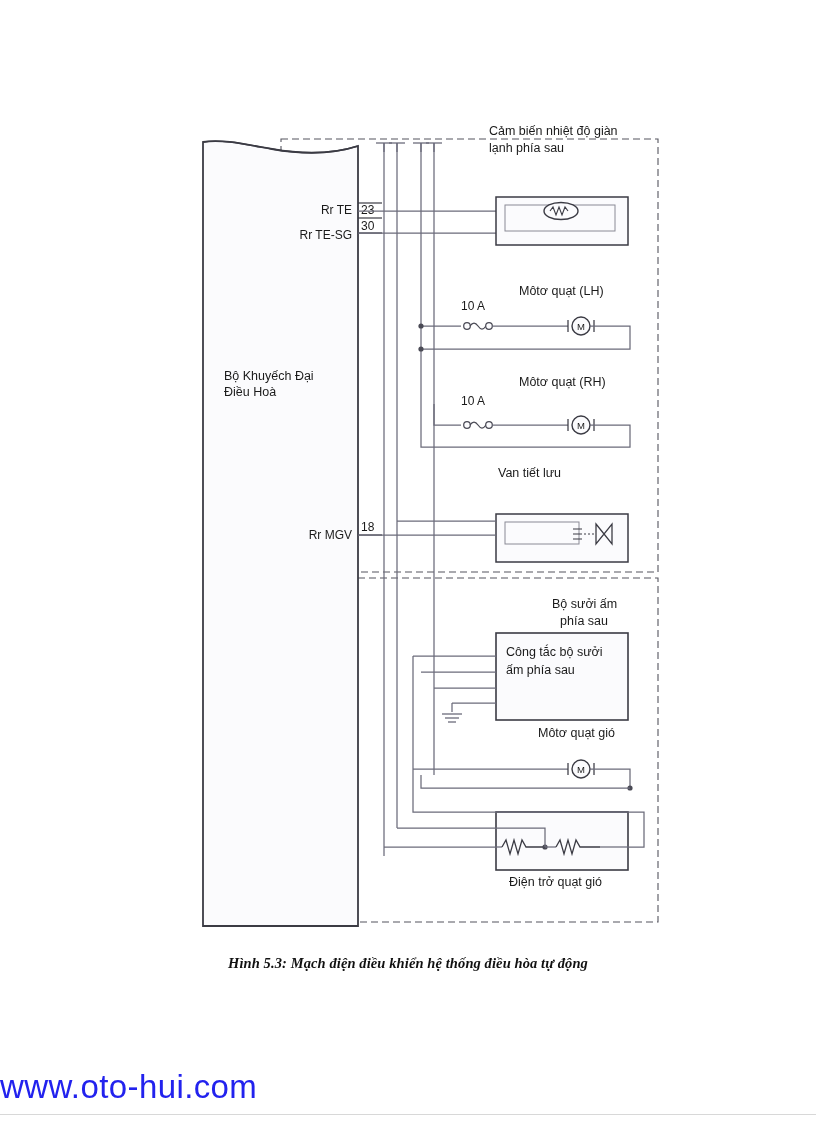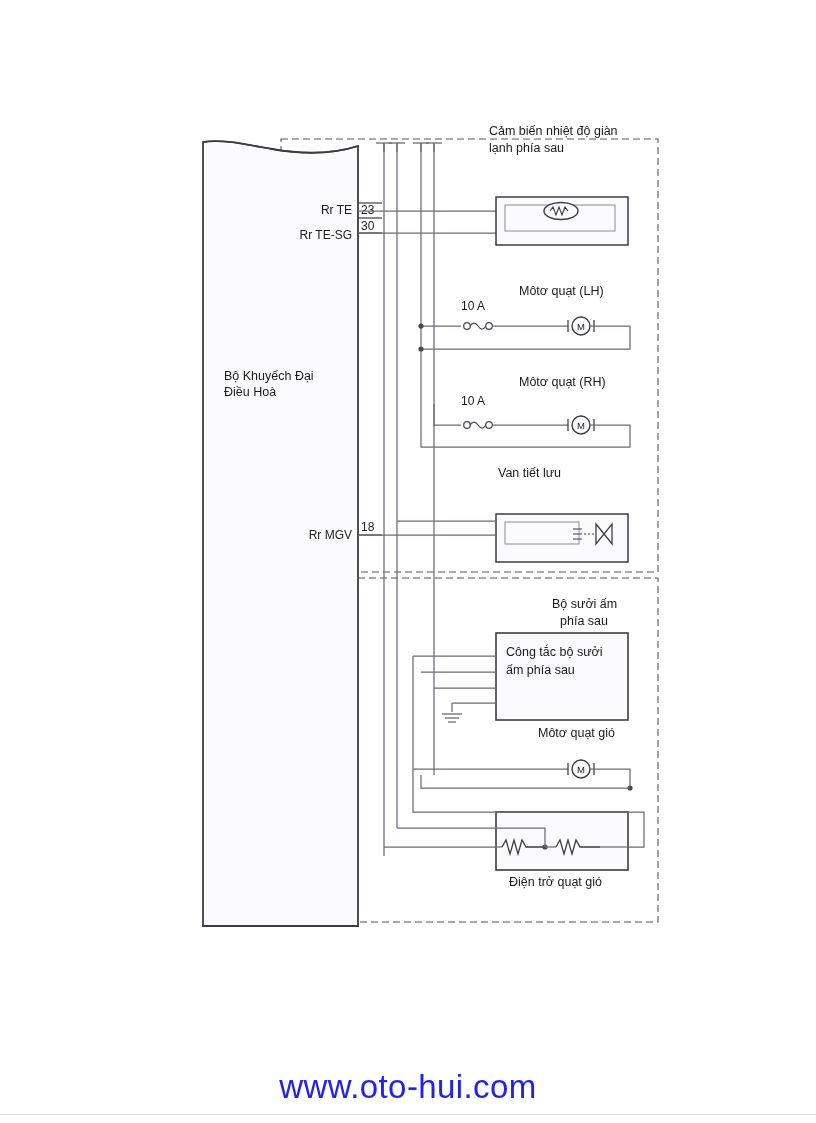--- a/index.html
+++ b/index.html
@@ -18,21 +18,20 @@
     text-align:center;
     font-family:"Liberation Serif", serif;
     font-weight:bold;font-style:italic;
     font-size:14.5px;
     color:#111;
     letter-spacing:0.1px;
   }
   .wm{
     position:absolute;
     left:0;top:1068px;width:816px;
-    text-align:center;
     font-family:"Liberation Sans", sans-serif;
     font-size:33px;
     color:#2222ee;
     letter-spacing:0.4px;
   }
   .hr{
     position:absolute;left:0;top:1114px;width:816px;height:0;
     border-top:1px solid #d8d8d8;
   }
   svg text{font-family:"Liberation Sans", sans-serif;fill:#1a1a1a;}
@@ -216,16 +215,17 @@
     <text x="509" y="886" font-size="12.5">Điện trở quạt gió</text>
 
     <g fill="none" stroke="#6b6b7a" stroke-width="1.25">
       <path d="M384,847 L496,847"></path>
       <path d="M545,847 L545,828 L397,828"></path>
       <path d="M628,847 L644,847 L644,812 L413,812 L413,656"></path>
     </g>
 
   </svg>
 
+  <div class="cap">Hình 5.3: Mạch điện điều khiển hệ thống điều hòa tự động</div>
   <div class="wm">www.oto-hui.com</div>
   <div class="hr"></div>
 
 </div>
 
 </body></html>

